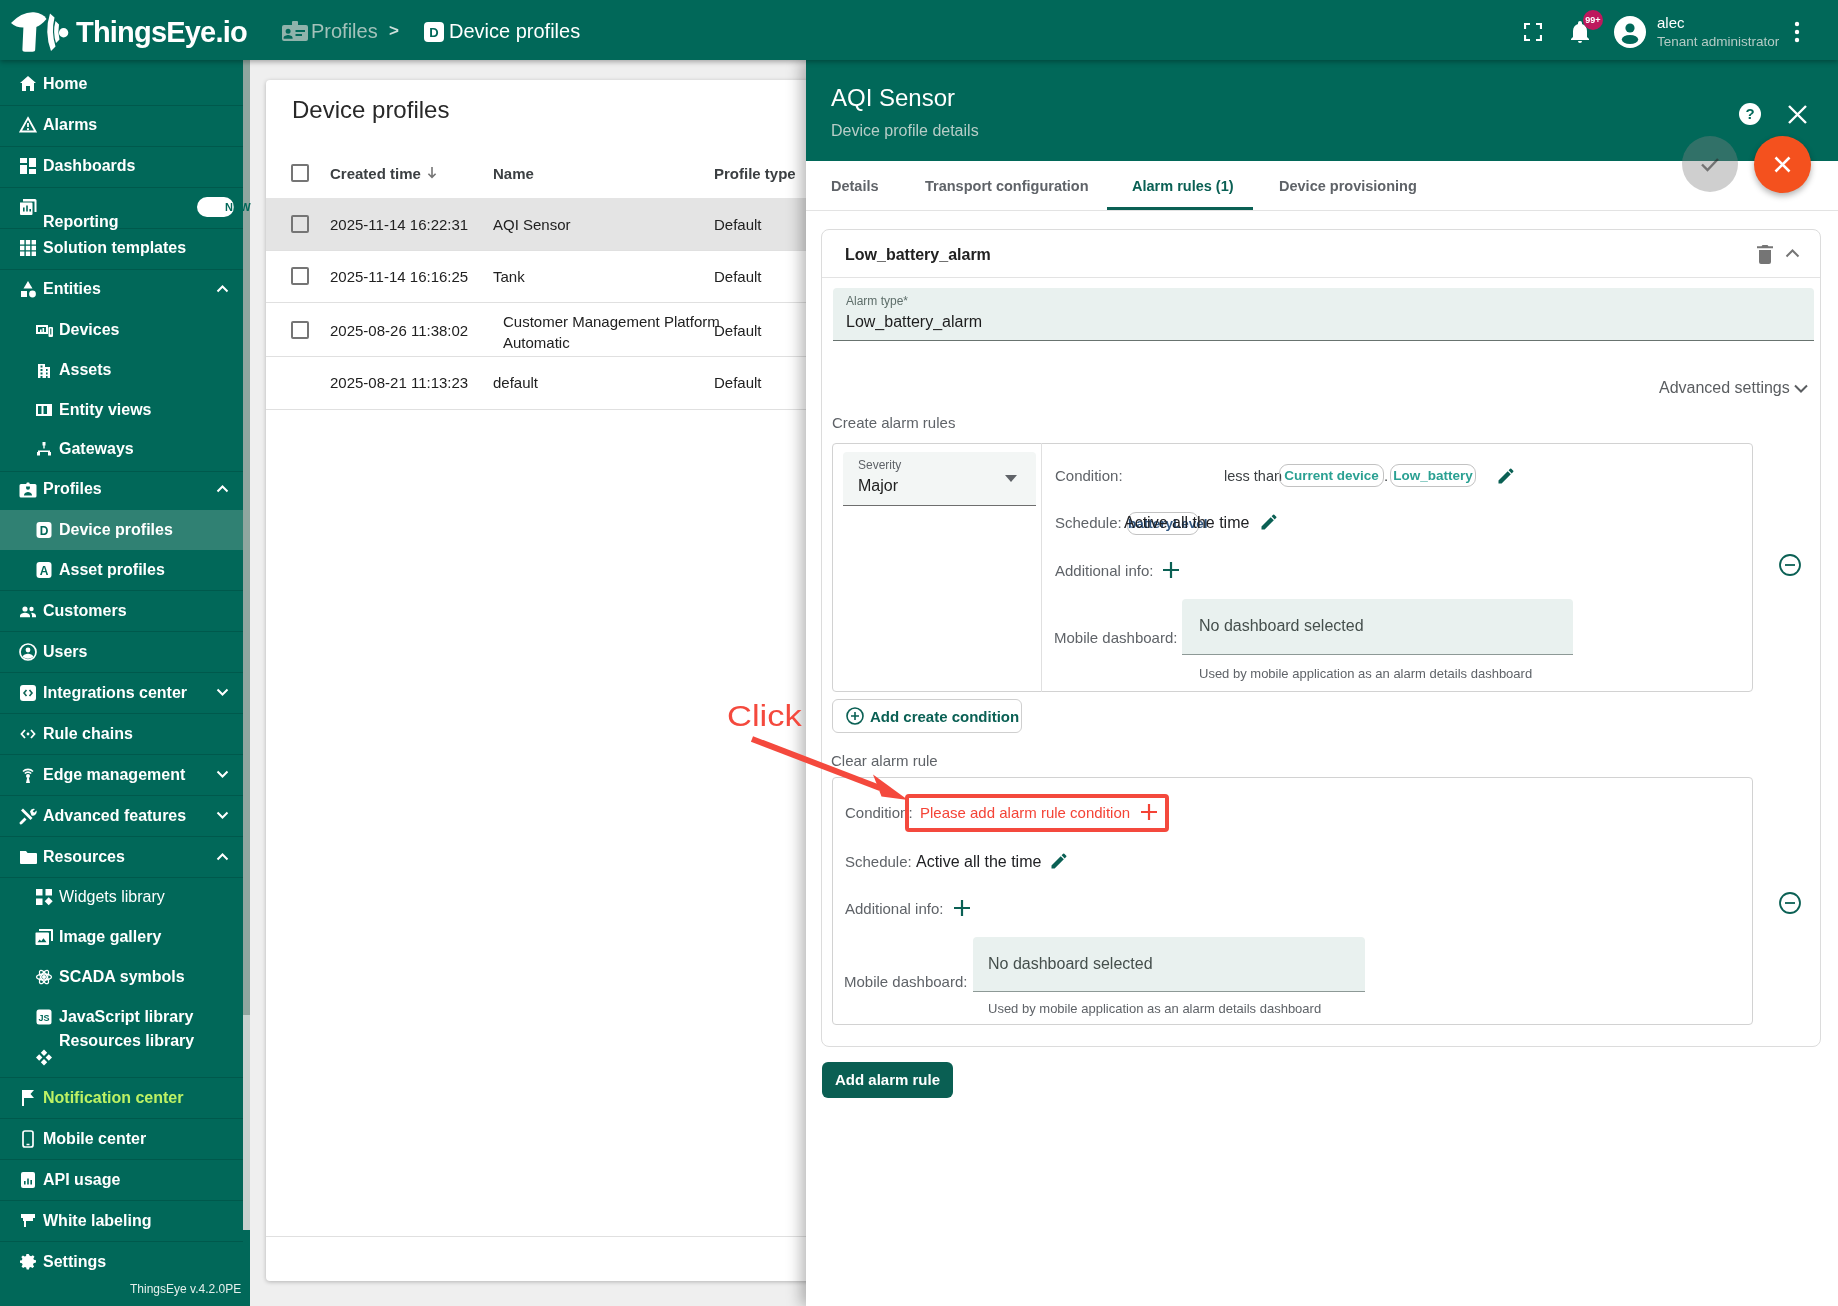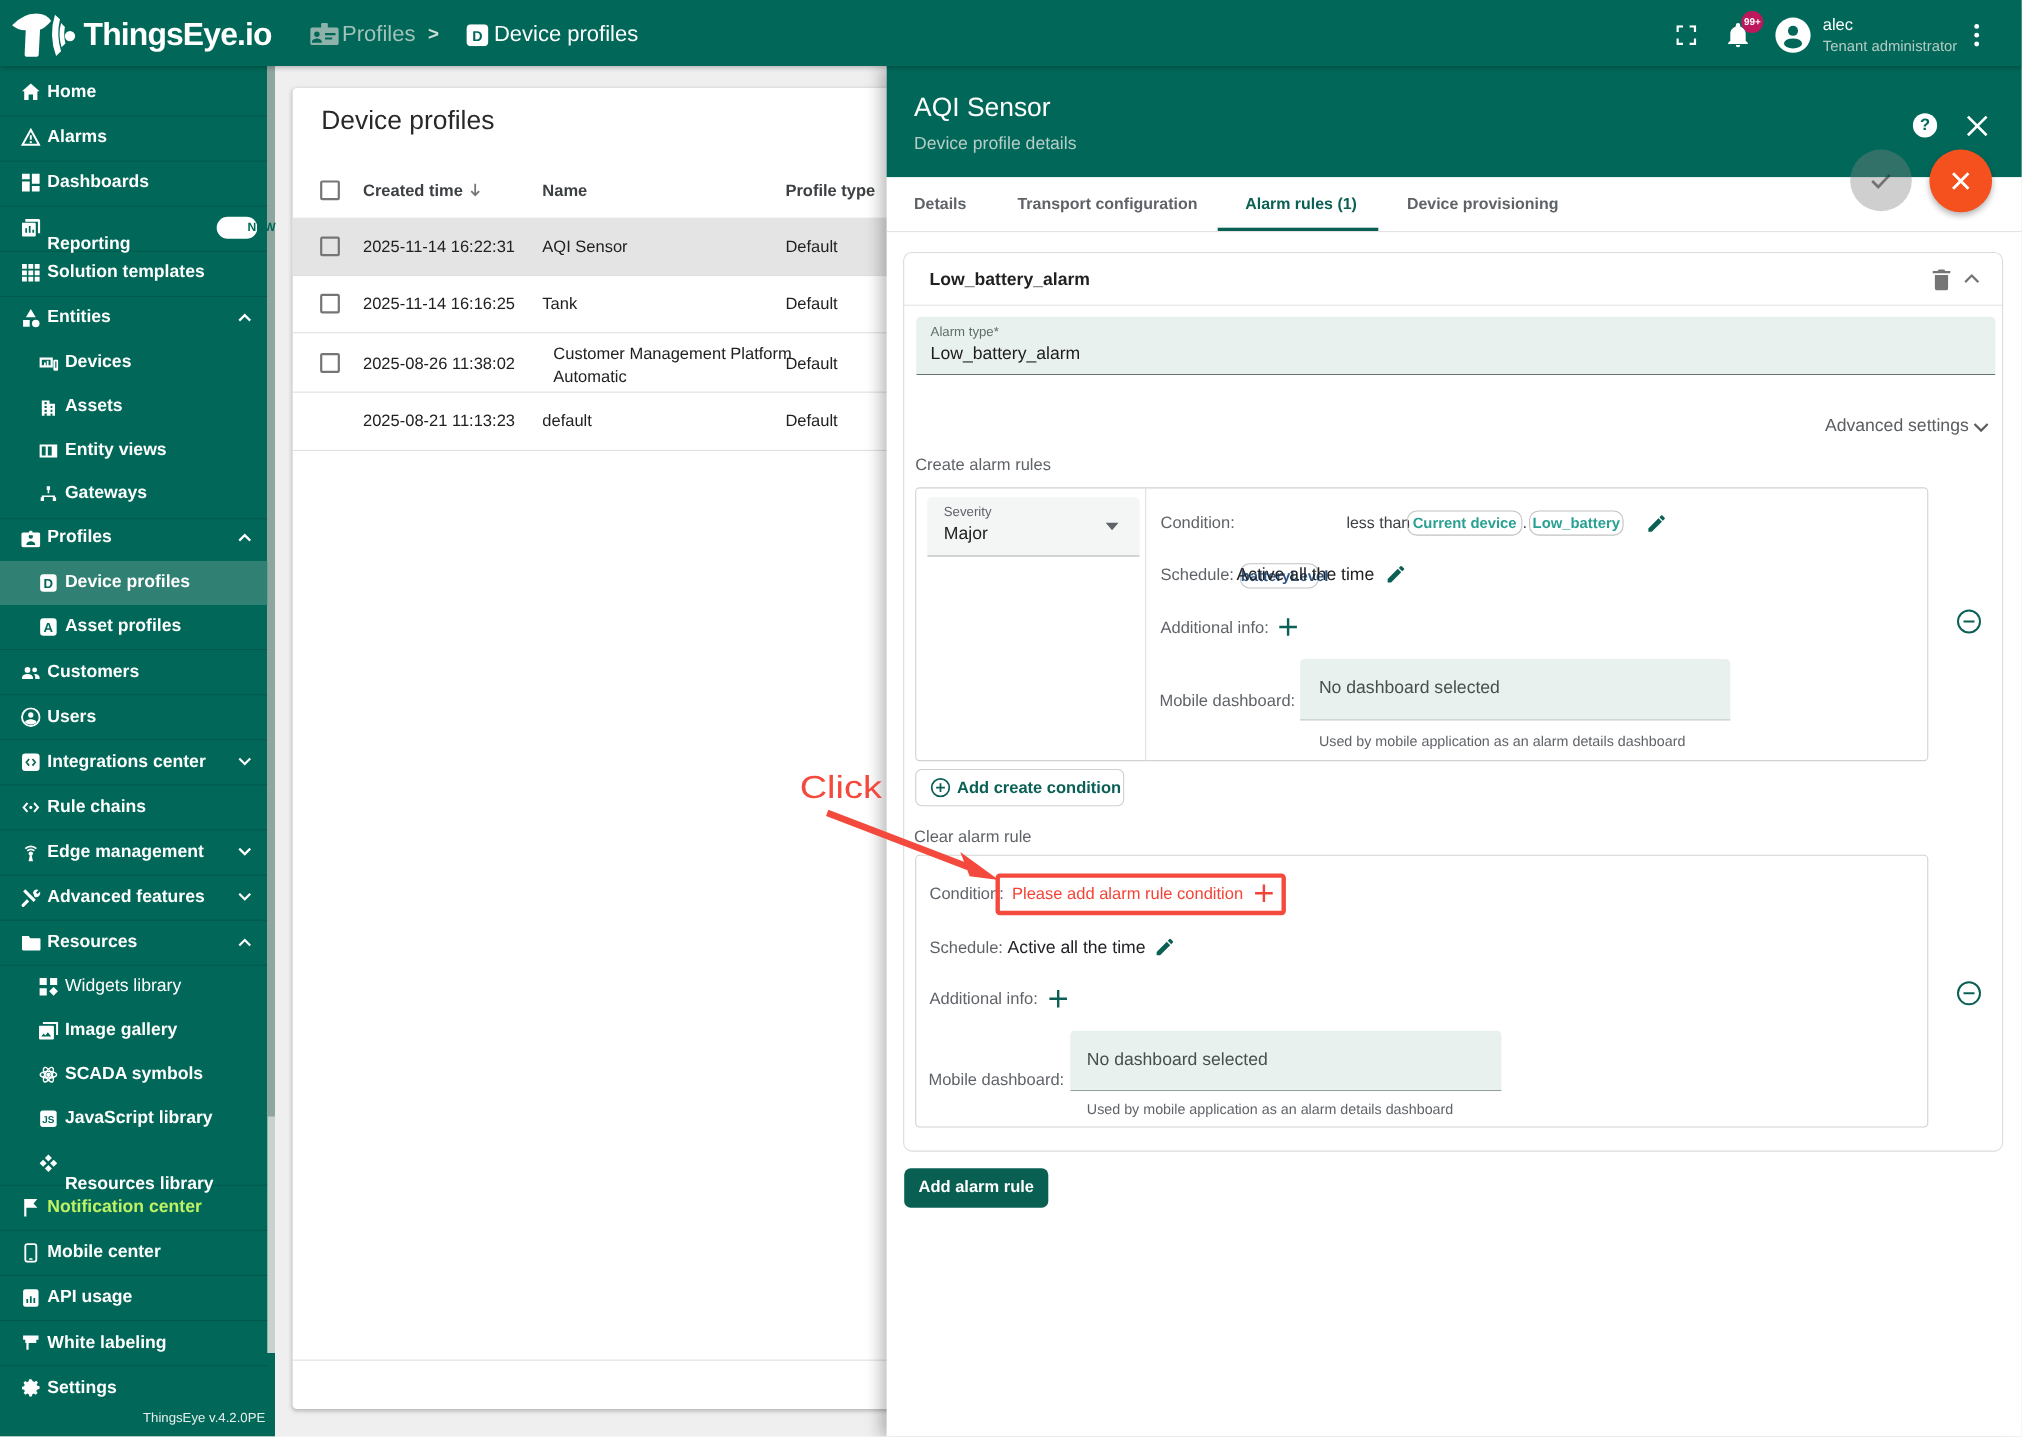--- a/index.html
+++ b/index.html
@@ -265,21 +265,21 @@
       </svg>
       <div class="abs" style="left:59px;top:908px;font-size:16px;font-weight:bold;color:#fff;">SCADA symbols</div>
       <svg class="abs" style="left:35px;top:948px;" width="18" height="18" viewBox="0 0 18 18">
         <rect x="1.5" y="1.5" width="15" height="15" rx="2.5" fill="#fff"></rect>
         <text x="9" y="13" font-size="9" font-weight="bold" fill="#016859" text-anchor="middle" font-family="Liberation Sans">JS</text>
       </svg>
       <div class="abs" style="left:59px;top:948px;font-size:16px;font-weight:bold;color:#fff;">JavaScript library</div>
       <svg class="abs" style="left:35px;top:988px;" width="18" height="18" viewBox="0 0 18 18">
         <path fill="#fff" d="M9 1.5 L12.2 4.7 9 7.9 5.8 4.7z M4.2 6.3 L7.4 9.5 4.2 12.7 1 9.5z M13.8 6.3 L17 9.5 13.8 12.7 10.6 9.5z M9 11.1 L12.2 14.3 9 17.5 5.8 14.3z"></path>
       </svg>
-      <div class="abs" style="left:59px;top:1008px;font-size:16px;font-weight:bold;color:#fff;">Resources library</div>
+      <div class="abs" style="left:59px;top:972px;font-size:16px;font-weight:bold;color:#fff;">Resources library</div>
       <svg class="abs" style="left:19px;top:1029px;" width="18" height="18" viewBox="0 0 18 18">
         <path fill="#fff" d="M3 1h12l-3.5 4L15 9H5v8H3z"></path>
       </svg>
       <div class="abs" style="left:43px;top:1029px;font-size:16px;font-weight:bold;color:#bef264;">Notification center</div>
       <svg class="abs" style="left:19px;top:1070px;" width="18" height="18" viewBox="0 0 18 18">
         <rect x="4" y="1" width="10" height="16" rx="2" stroke="#fff" stroke-width="1.7" fill="none"></rect>
         <path d="M7.5 14.5h3" stroke="#fff" stroke-width="1.5"></path>
       </svg>
       <div class="abs" style="left:43px;top:1070px;font-size:16px;font-weight:bold;color:#fff;">Mobile center</div>
       <svg class="abs" style="left:19px;top:1111px;" width="18" height="18" viewBox="0 0 18 18">

